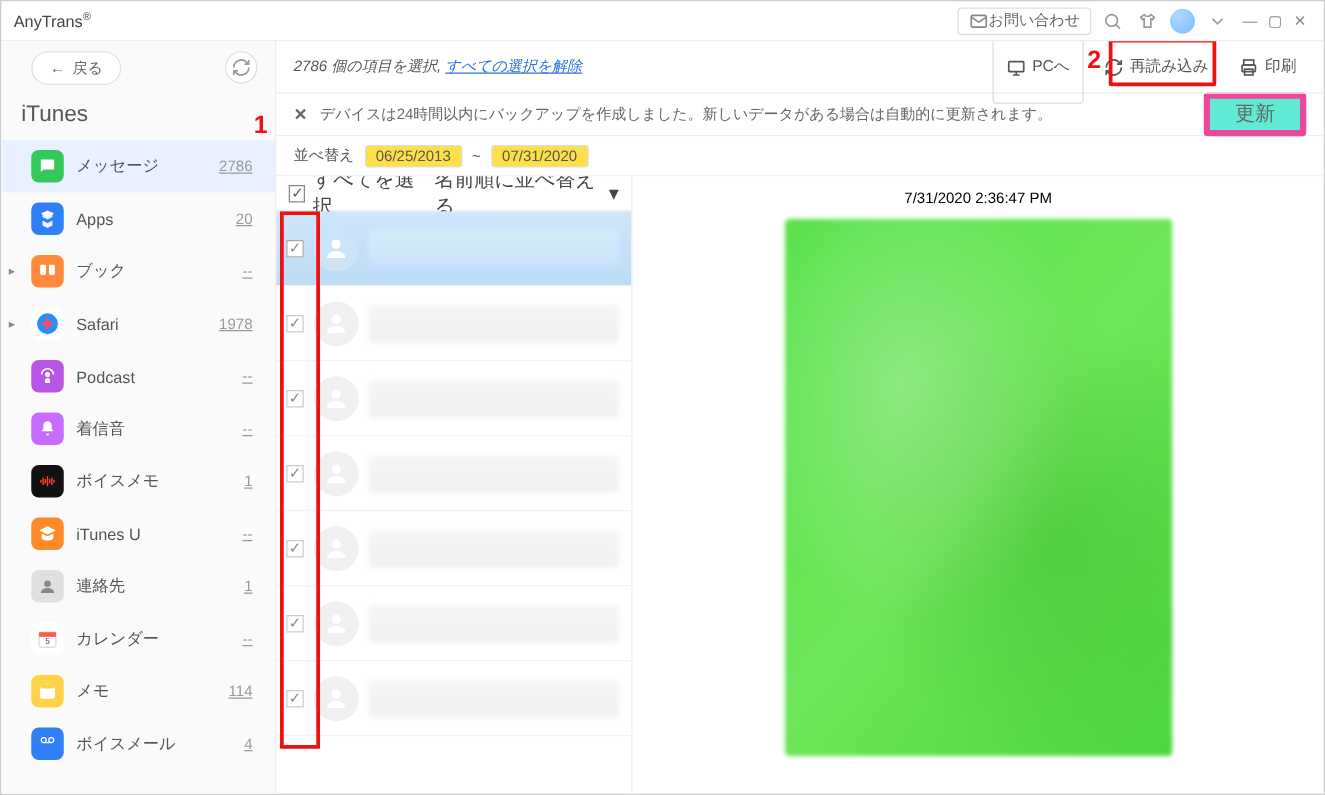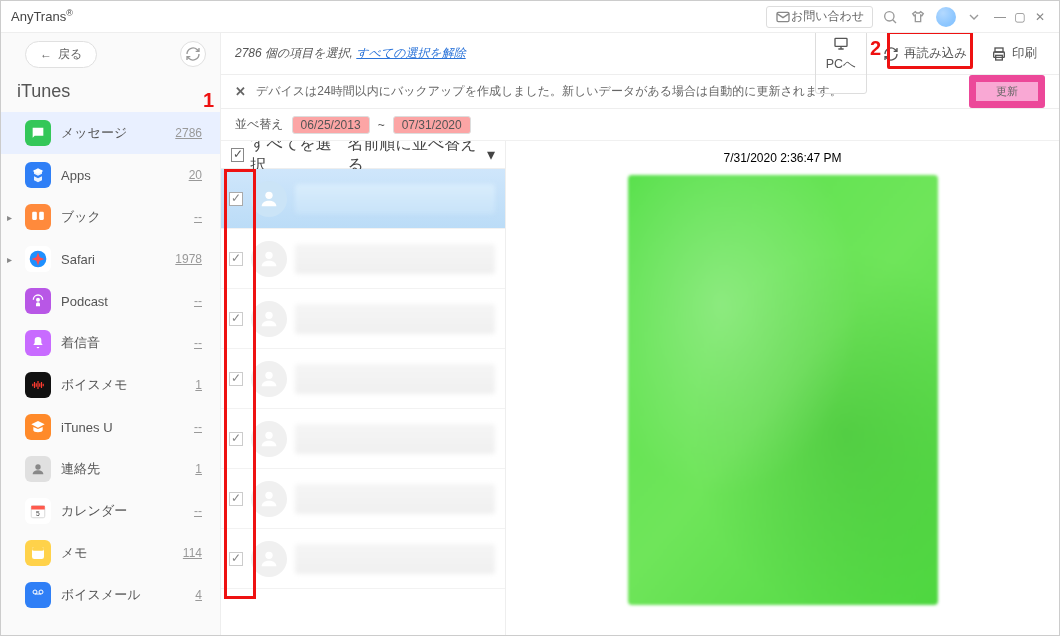--- a/index.html
+++ b/index.html
@@ -33,31 +33,31 @@
   .nav-label { flex:1; font-size:13px; color:#555; }
   .nav-count { font-size:12px; color:#999;text-decoration:underline; }
 
   
   .content { flex:1; display:flex; flex-direction:column; }
   .toolbar { height: 42px; display:flex; align-items:center; padding: 0 14px; gap:8px; border-bottom: 1px solid #eee; position:relative; }
   .selection-text { font-size: 12px; color:#555;font-style:italic; }
   .selection-link { color:#2a73d9; text-decoration: underline; cursor:pointer; }
   .toolbar .spacer { flex:1; }
   .tool-btn { display:flex; align-items:center; gap:5px; padding: 4px 8px; color:#555; font-size:12.5px; cursor:pointer; }
-  .pc-btn { border: 1px solid #ddd; border-radius:3px; padding: 20px 10px; flex-direction: column; }
+  .pc-btn { border: 1px solid #ddd; border-radius:3px; padding: 20px 10px; }
   .callout-2 { position:absolute; right: 86px; top: -2px; width:86px; height:38px; border:3px solid #e11; border-radius:2px; pointer-events:none; }
   .callout-2-num { position:absolute; right: 178px; top: 4px; color:#e11; font-weight:bold; font-size:20px; }
 
   .notice-row { height: 34px; display:flex; align-items:center; padding: 0 14px; gap:10px; border-bottom: 1px solid #eee; font-size:12px; color:#666; }
   .notice-row .close-x { cursor:pointer; font-weight:bold; font-size: 13px; }
   .notice-row .spacer { flex:1; }
-  .update-btn { border:7px solid #ec4899; border-radius:3px; padding: 2px 20px; font-size:11px; background:#f9a8d4; cursor:pointer; }
+  .update-btn { border:5px solid #ec4899; border-radius:3px; padding: 2px 20px; font-size:16px; background:#5eead4; cursor:pointer; }
 
   .sort-row { height: 32px; display:flex; align-items:center; padding: 0 14px; gap:8px; font-size:12px; color:#555; border-bottom:1px solid #f0f0f0; position:relative; }
-  .date-chip { border:1px solid #ddd; border-radius:3px; padding: 1px 8px; background:#fca5a5; }
+  .date-chip { border:1px solid #ddd; border-radius:3px; padding: 1px 8px; background:#fde047; }
   .callout-1-num { position:absolute; left: -18px; top: -20px; color:#e11; font-weight:bold; font-size:20px; }
 
   .body-row { flex:1; display:flex; overflow:hidden; position:relative; }
   .list-col { width: 285px; border-right:1px solid #eee; display:flex; flex-direction:column; }
   .list-header { height:28px; display:flex; align-items:center; padding: 0 10px; border-bottom:1px solid #eee; font-size:16px; gap:6px; }
   .list-header .selectall-chk { width:14px; height:14px; border:1px solid #888; background:#fff; position:relative; }
   .list-header .selectall-chk::after { content:"✓"; position:absolute; top:-2px; left:1px; font-size:12px; color:#555; }
   .sort-name { margin-left:auto; display:flex; align-items:center; gap:4px; cursor:pointer; }
   .list-scroll { flex:1; overflow:hidden; position:relative; }
   .msg-item { height:60px; display:flex; align-items:center; padding: 0 10px 0 8px; border-bottom:1px solid #f2f2f2; gap:8px; }

